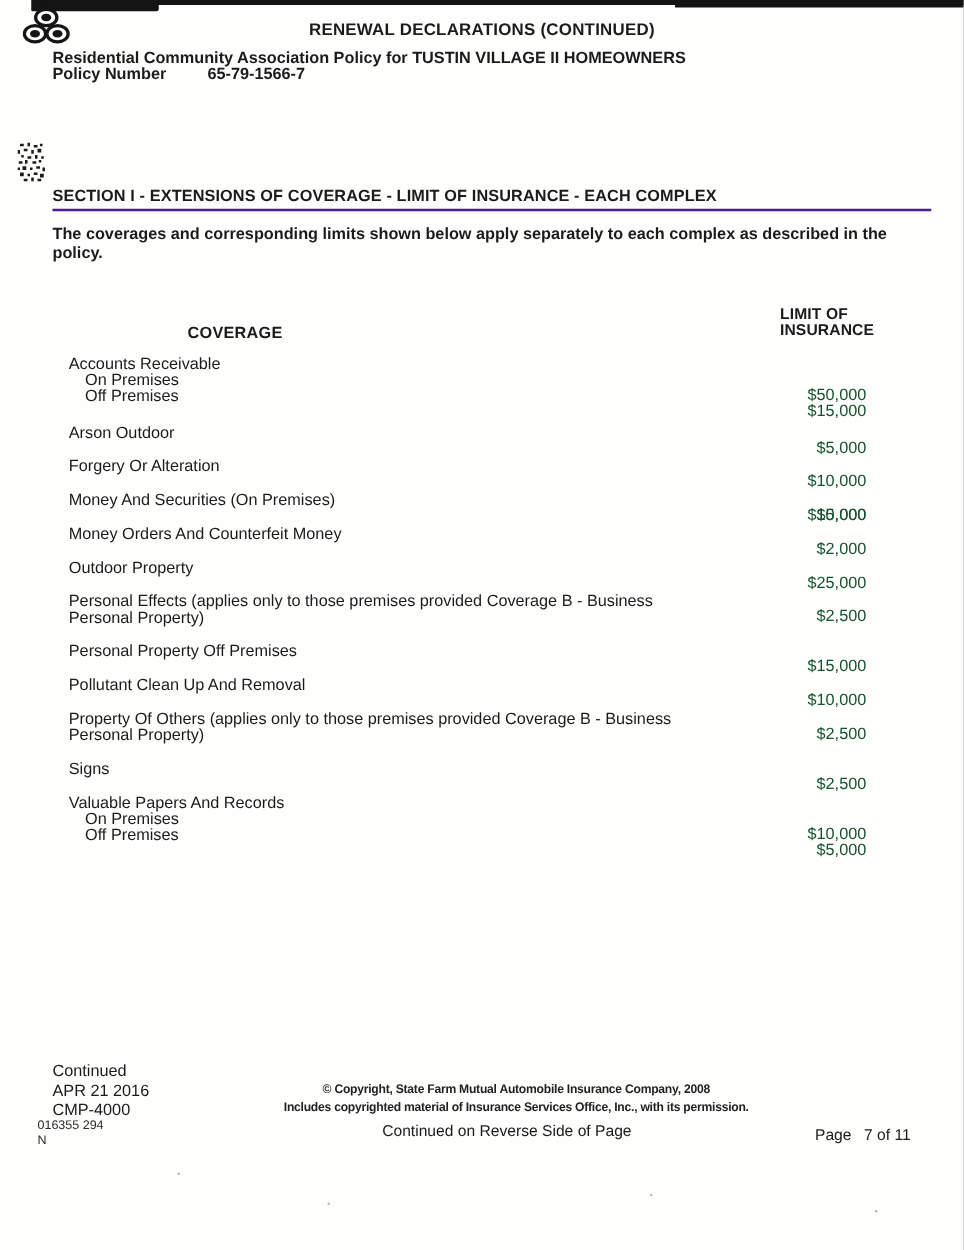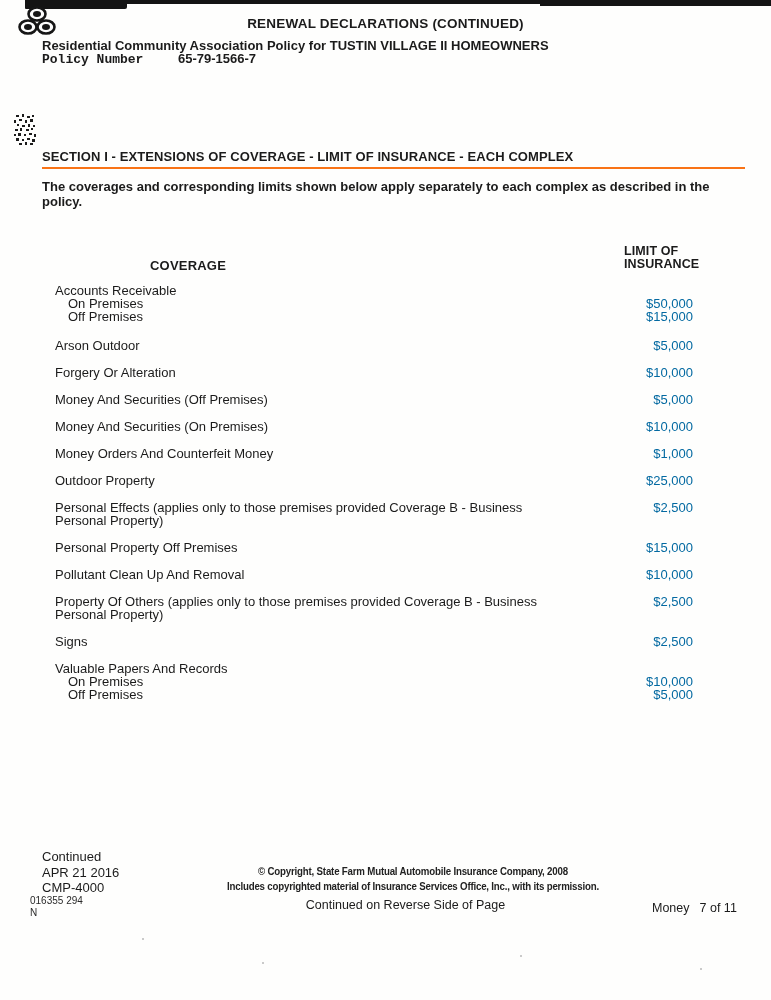--- a/index.html
+++ b/index.html
@@ -21,43 +21,43 @@
   .speck { position:absolute; background:#8a8a8a; width:2px; height:2px; border-radius:50%; opacity:.6; }
 
   
   .logo { position:absolute; left:18px; top:6px; }
   .doc-title {
     position:absolute; left:0; right:0; top:16px;
     text-align:center; font-weight:bold; font-size:13.5px; letter-spacing:.2px;
   }
   .policy-block { position:absolute; left:42px; top:39px; font-weight:bold; font-size:13px; line-height:13px; }
   .policy-num-line { margin-top:0; }
-  .policy-num-label { display:inline-block; width:136px;font-family:Liberation Mono, monospace; }
+  .policy-num-label { display:inline-block; width:124px; }
 
   .barcode { position:absolute; left:14px; top:114px; }
 
   .section-heading {
     position:absolute; left:42px; top:149px; width:703px;
     font-weight:bold; font-size:13px; letter-spacing:.1px;
-    border-bottom:2px solid #f97316; padding-bottom:3px;
+    border-bottom:2px solid #4c1d95; padding-bottom:3px;
   }
   .intro {
     position:absolute; left:42px; top:179px; width:700px;
     font-weight:bold; font-size:13px;
   }
 
   
   .col-head-coverage { position:absolute; left:150px; top:258px; font-weight:bold; font-size:13px; letter-spacing:.2px; }
   .col-head-limit { position:absolute; left:624px; top:245px; width:82px; font-weight:bold; font-size:12.5px; line-height:13px; letter-spacing:.1px; }
 
   .table-body { position:absolute; left:55px; top:284px; width:638px; font-size:13px; line-height:13px; }
   .row { position:relative; margin-bottom:14px; }
   .row.group { margin-bottom:16px; }
   .row-label { max-width:490px; }
-  .row-amount { position:absolute; top:0; right:0; white-space:nowrap; color:#0369a1; }
+  .row-amount { position:absolute; top:12px; right:0; white-space:nowrap; color:#14532d; }
   .subrow { position:relative; }
   .sub-label { padding-left:13px; }
 
   
   .prepared-block { position:absolute; left:42px; top:849px; font-size:13px; line-height:15.5px; }
   .form-codes { position:absolute; left:30px; top:895px; font-size:10px; line-height:12px; color:#2a2a2a; }
   .copyright-block {
     position:absolute; left:55px; right:0; top:864px;
     text-align:center; font-size:10px; line-height:15px;
     font-weight:bold; letter-spacing:-0.2px; color:#222;
@@ -158,30 +158,29 @@
       </div>
       <div class="row">
         <div class="row-label">Arson Outdoor</div>
         <div class="row-amount">$5,000</div>
       </div>
       <div class="row">
         <div class="row-label">Forgery Or Alteration</div>
         <div class="row-amount">$10,000</div>
       </div>
       <div class="row">
-        <div class="row-label">Money And Securities (Off Premises)</div>
         <div class="row-amount">$5,000</div>
       </div>
       <div class="row">
         <div class="row-label">Money And Securities (On Premises)</div>
         <div class="row-amount">$10,000</div>
       </div>
       <div class="row">
         <div class="row-label">Money Orders And Counterfeit Money</div>
-        <div class="row-amount">$1,000</div>
+        <div class="row-amount">$2,000</div>
       </div>
       <div class="row">
         <div class="row-label">Outdoor Property</div>
         <div class="row-amount">$25,000</div>
       </div>
       <div class="row">
         <div class="row-label">Personal Effects (applies only to those premises provided Coverage B - Business Personal Property)</div>
         <div class="row-amount">$2,500</div>
       </div>
       <div class="row">
@@ -225,16 +224,16 @@
   </div>
 
   <div class="copyright-block">
     <div>© Copyright, State Farm Mutual Automobile Insurance  Company, 2008</div>
     <div>Includes copyrighted material of Insurance Services  Office, Inc., with its permission.</div>
   </div>
 
   <div class="continued">Continued on Reverse Side of Page</div>
 
   <div class="page-num">
-    <span>Money</span><span class="gap"></span><span>7 of 11</span>
+    <span>Page</span><span class="gap"></span><span>7 of 11</span>
   </div>
 
 </div>
 
 </body></html>

